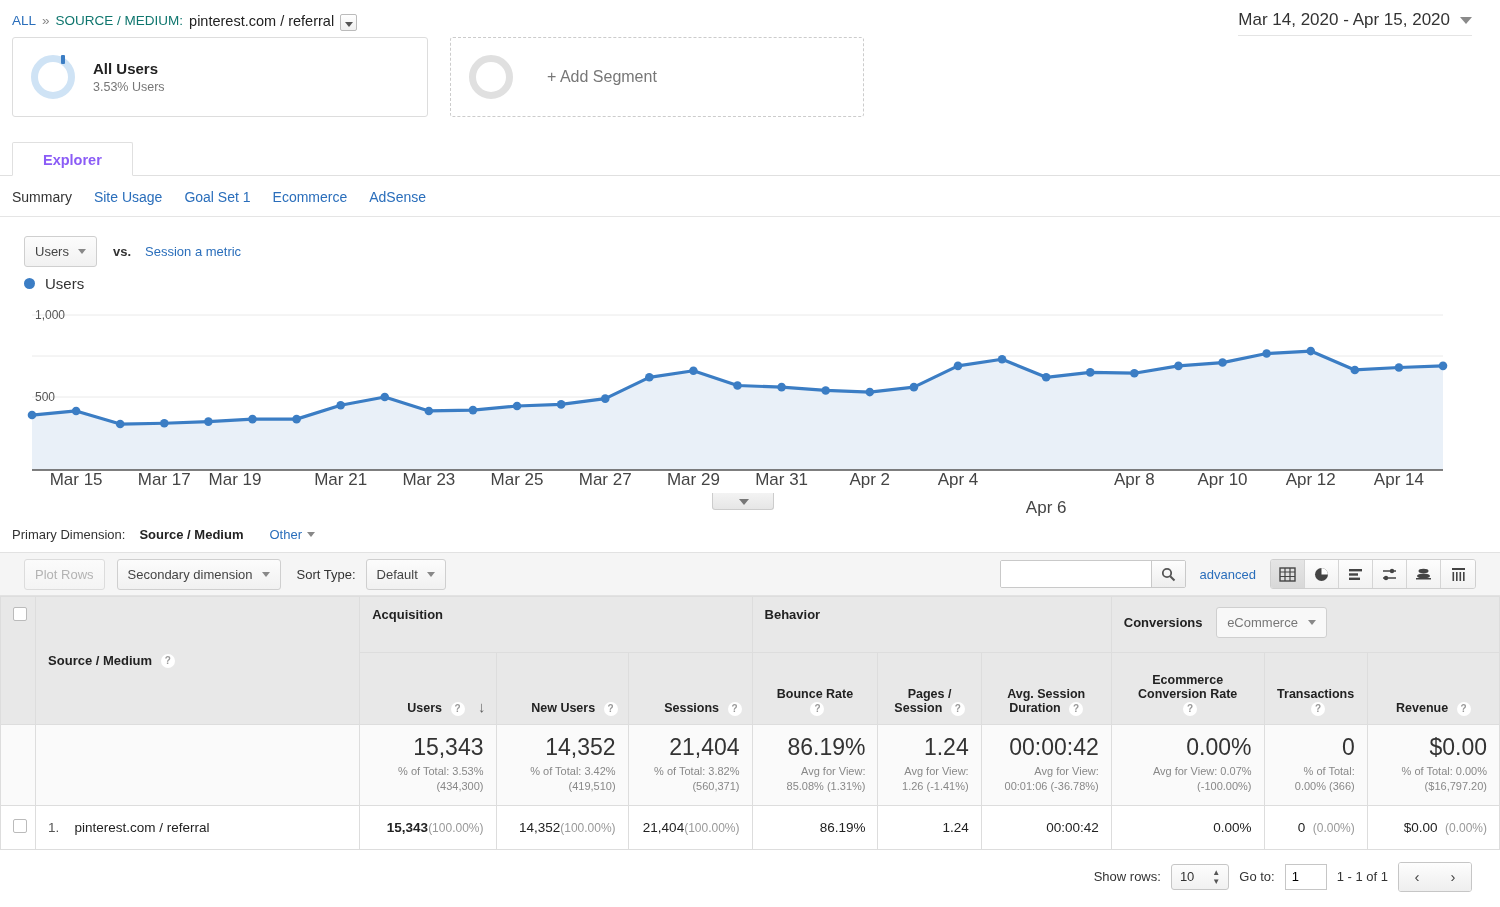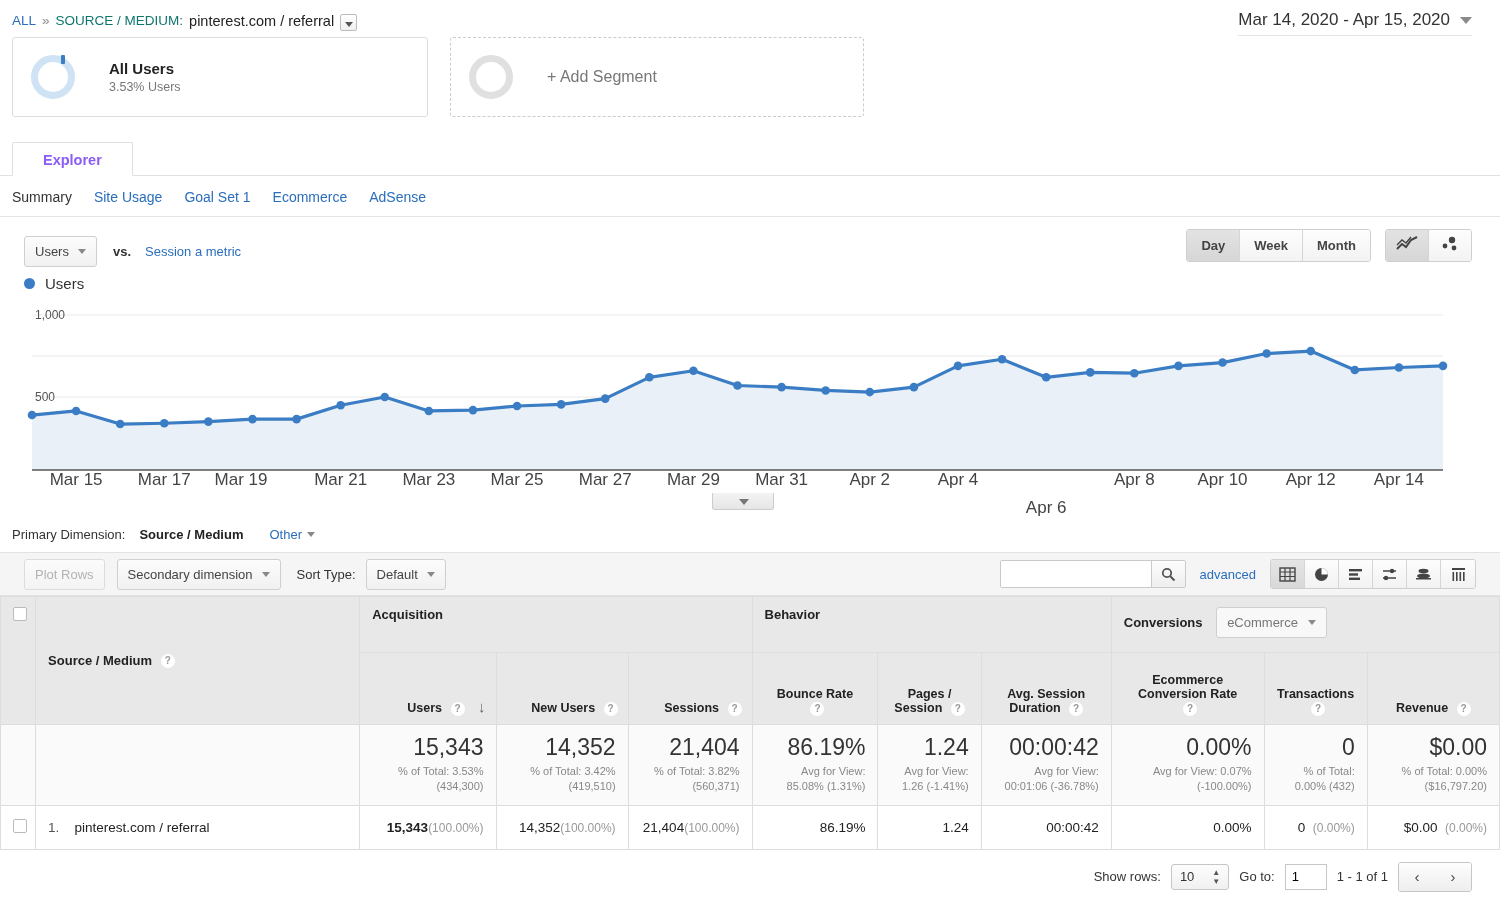--- a/index.html
+++ b/index.html
@@ -41,21 +41,21 @@
     width:416px; height:80px; border:1px solid #ddd; border-radius:3px;
     display:flex; align-items:center; padding:0 18px; background:#fff;
   }
   .seg-card.add { border:1px dashed #ccc; width:414px; }
   .donut { width:44px; height:44px; border-radius:50%; border:7px solid #cfe3f5; position:relative; }
   .donut:after {
     content:""; position:absolute; top:-7px; right:3px; width:4px; height:9px; background:#3b7dc4; border-radius:1px;
   }
   .donut.empty { border-color:#e0e0e0; }
   .donut.empty:after { display:none; }
-  .seg-text { margin-left:34px; }
+  .seg-text { margin-left:18px; }
   .seg-title { font-size:15px; color:#222; font-weight:bold; }
   .seg-sub { font-size:12.5px; color:#777; margin-top:3px; }
   .seg-add-label { margin-left:34px; font-size:16px; color:#777; }
 
   
   .explorer-bar { margin-top:26px; border-bottom:1px solid #e0e0e0; height:33px; position:relative; }
   .explorer-tab {
     position:absolute; left:12px; top:-1px; height:34px; line-height:34px;
     padding:0 30px; border:1px solid #e0e0e0; border-bottom:1px solid #fff; background:#fff;
     font-weight:bold; font-size:14.5px; color:#8b5cf6; border-radius:2px 2px 0 0;
@@ -202,42 +202,20 @@
 </div>
 
 <div class="metricbar">
   <div class="btn">
     <span>Users</span>
     <span class="caret-dn"></span>
   </div>
   <span class="vs-label">vs.</span>
   <a href="#">Session a metric</a>
 
-  <div class="seg-metrics-right">
-    <div class="dwm">
-      <div class="sel">Day</div>
-      <div>Week</div>
-      <div>Month</div>
-    </div>
-    <div class="charticons">
-      <div class="sel">
-        <svg width="22" height="16" viewBox="0 0 22 16">
-            <polyline points="1,13 6,8 10,11 15,4 21,1" fill="none" stroke="#444" stroke-width="2"></polyline>
-            <polyline points="1,9 6,4 10,7 15,1" fill="none" stroke="#444" stroke-width="1.4"></polyline>
-          </svg>
-      </div>
-      <div>
-        <svg width="22" height="16" viewBox="0 0 22 16">
-            <circle cx="13" cy="4" r="3.2" fill="#444"></circle>
-            <circle cx="6" cy="10" r="2.4" fill="#444"></circle>
-            <circle cx="15" cy="12" r="2.4" fill="#444"></circle>
-          </svg>
-      </div>
-    </div>
-  </div>
 </div>
 
 <div class="legend">
   <span class="dot"></span>
   <span class="lbl">Users</span>
 </div>
 
 <div class="chartwrap">
   <svg class="chart-svg" id="chart-svg" width="1480" height="200">
       <line x1="32" y1="17" x2="1443" y2="17" stroke="#eaeaea" stroke-width="1"></line>
@@ -279,21 +257,21 @@
       <circle cx="1354.8125" cy="71.94" r="4.3" fill="#3b7dc4"></circle>
       <circle cx="1398.90625" cy="69.48" r="4.3" fill="#3b7dc4"></circle>
       <circle cx="1443" cy="67.84" r="4.3" fill="#3b7dc4"></circle>
       <line x1="32" y1="172" x2="1443" y2="172" stroke="#555" stroke-width="1.4"></line>
     </svg>
   <div class="ylab" id="ylab-1000" style="top:10px;">1,000</div>
   <div class="ylab" id="ylab-500" style="top:92px;">500</div>
   <div class="xlabels" id="xlabels">
       <span style="left: 76.0938px;">Mar 15</span>
       <span style="left: 164.281px;">Mar 17</span>
-      <span style="left: 241px;">Mar 19</span>
+      <span style="left: 235px;">Mar 19</span>
       <span style="left: 340.656px;">Mar 21</span>
       <span style="left: 428.844px;">Mar 23</span>
       <span style="left: 517.031px;">Mar 25</span>
       <span style="left: 605.219px;">Mar 27</span>
       <span style="left: 693.406px;">Mar 29</span>
       <span style="left: 781.594px;">Mar 31</span>
       <span style="left: 869.781px;">Apr 2</span>
       <span style="left: 957.969px;">Apr 4</span>
       <span style="left: 1046.16px; margin-top: 28px;">Apr 6</span>
       <span style="left: 1134.34px;">Apr 8</span>
@@ -492,21 +470,21 @@
       <td>
         <div class="big">00:00:42</div>
         <div class="sub">Avg for View: 00:01:06 (-36.78%)</div>
       </td>
       <td>
         <div class="big">0.00%</div>
         <div class="sub">Avg for View: 0.07% (-100.00%)</div>
       </td>
       <td>
         <div class="big">0</div>
-        <div class="sub">% of Total: 0.00% (432)</div>
+        <div class="sub">% of Total: 0.00% (366)</div>
       </td>
       <td>
         <div class="big">$0.00</div>
         <div class="sub">% of Total: 0.00% ($16,797.20)</div>
       </td>
     </tr>
     <tr class="datarow">
       <td style="text-align:center;">
         <span class="cbx"></span>
       </td>

